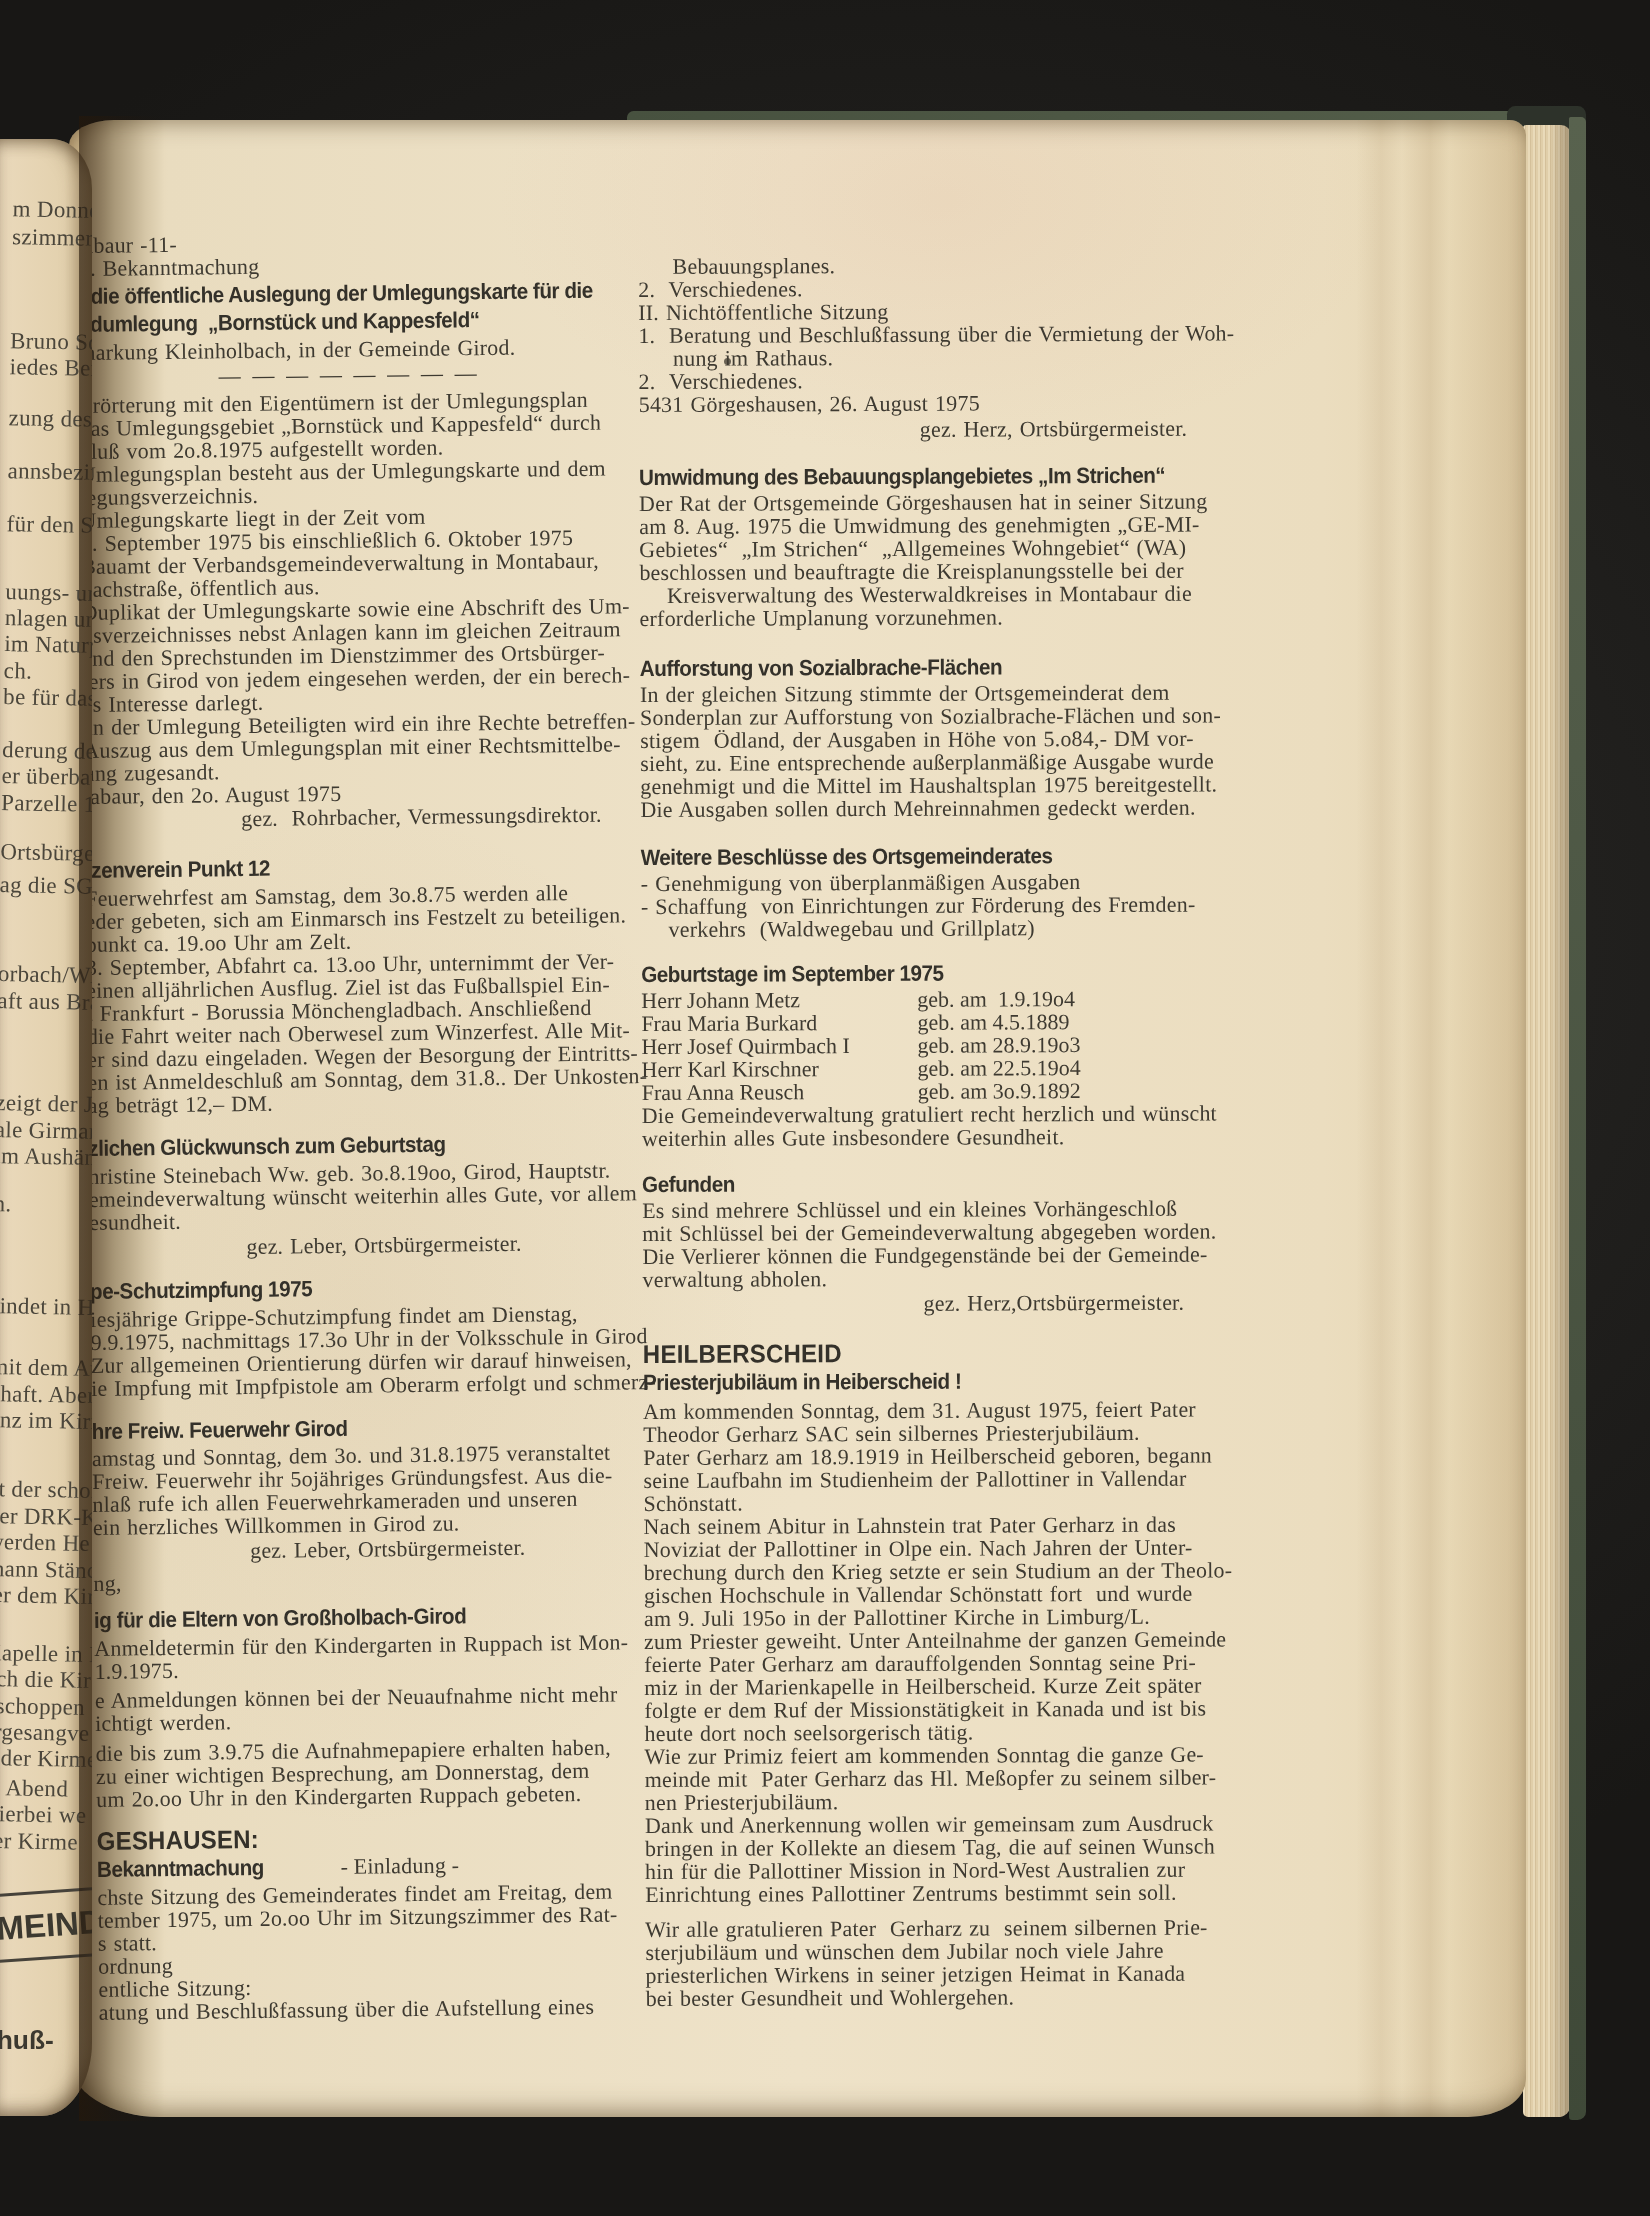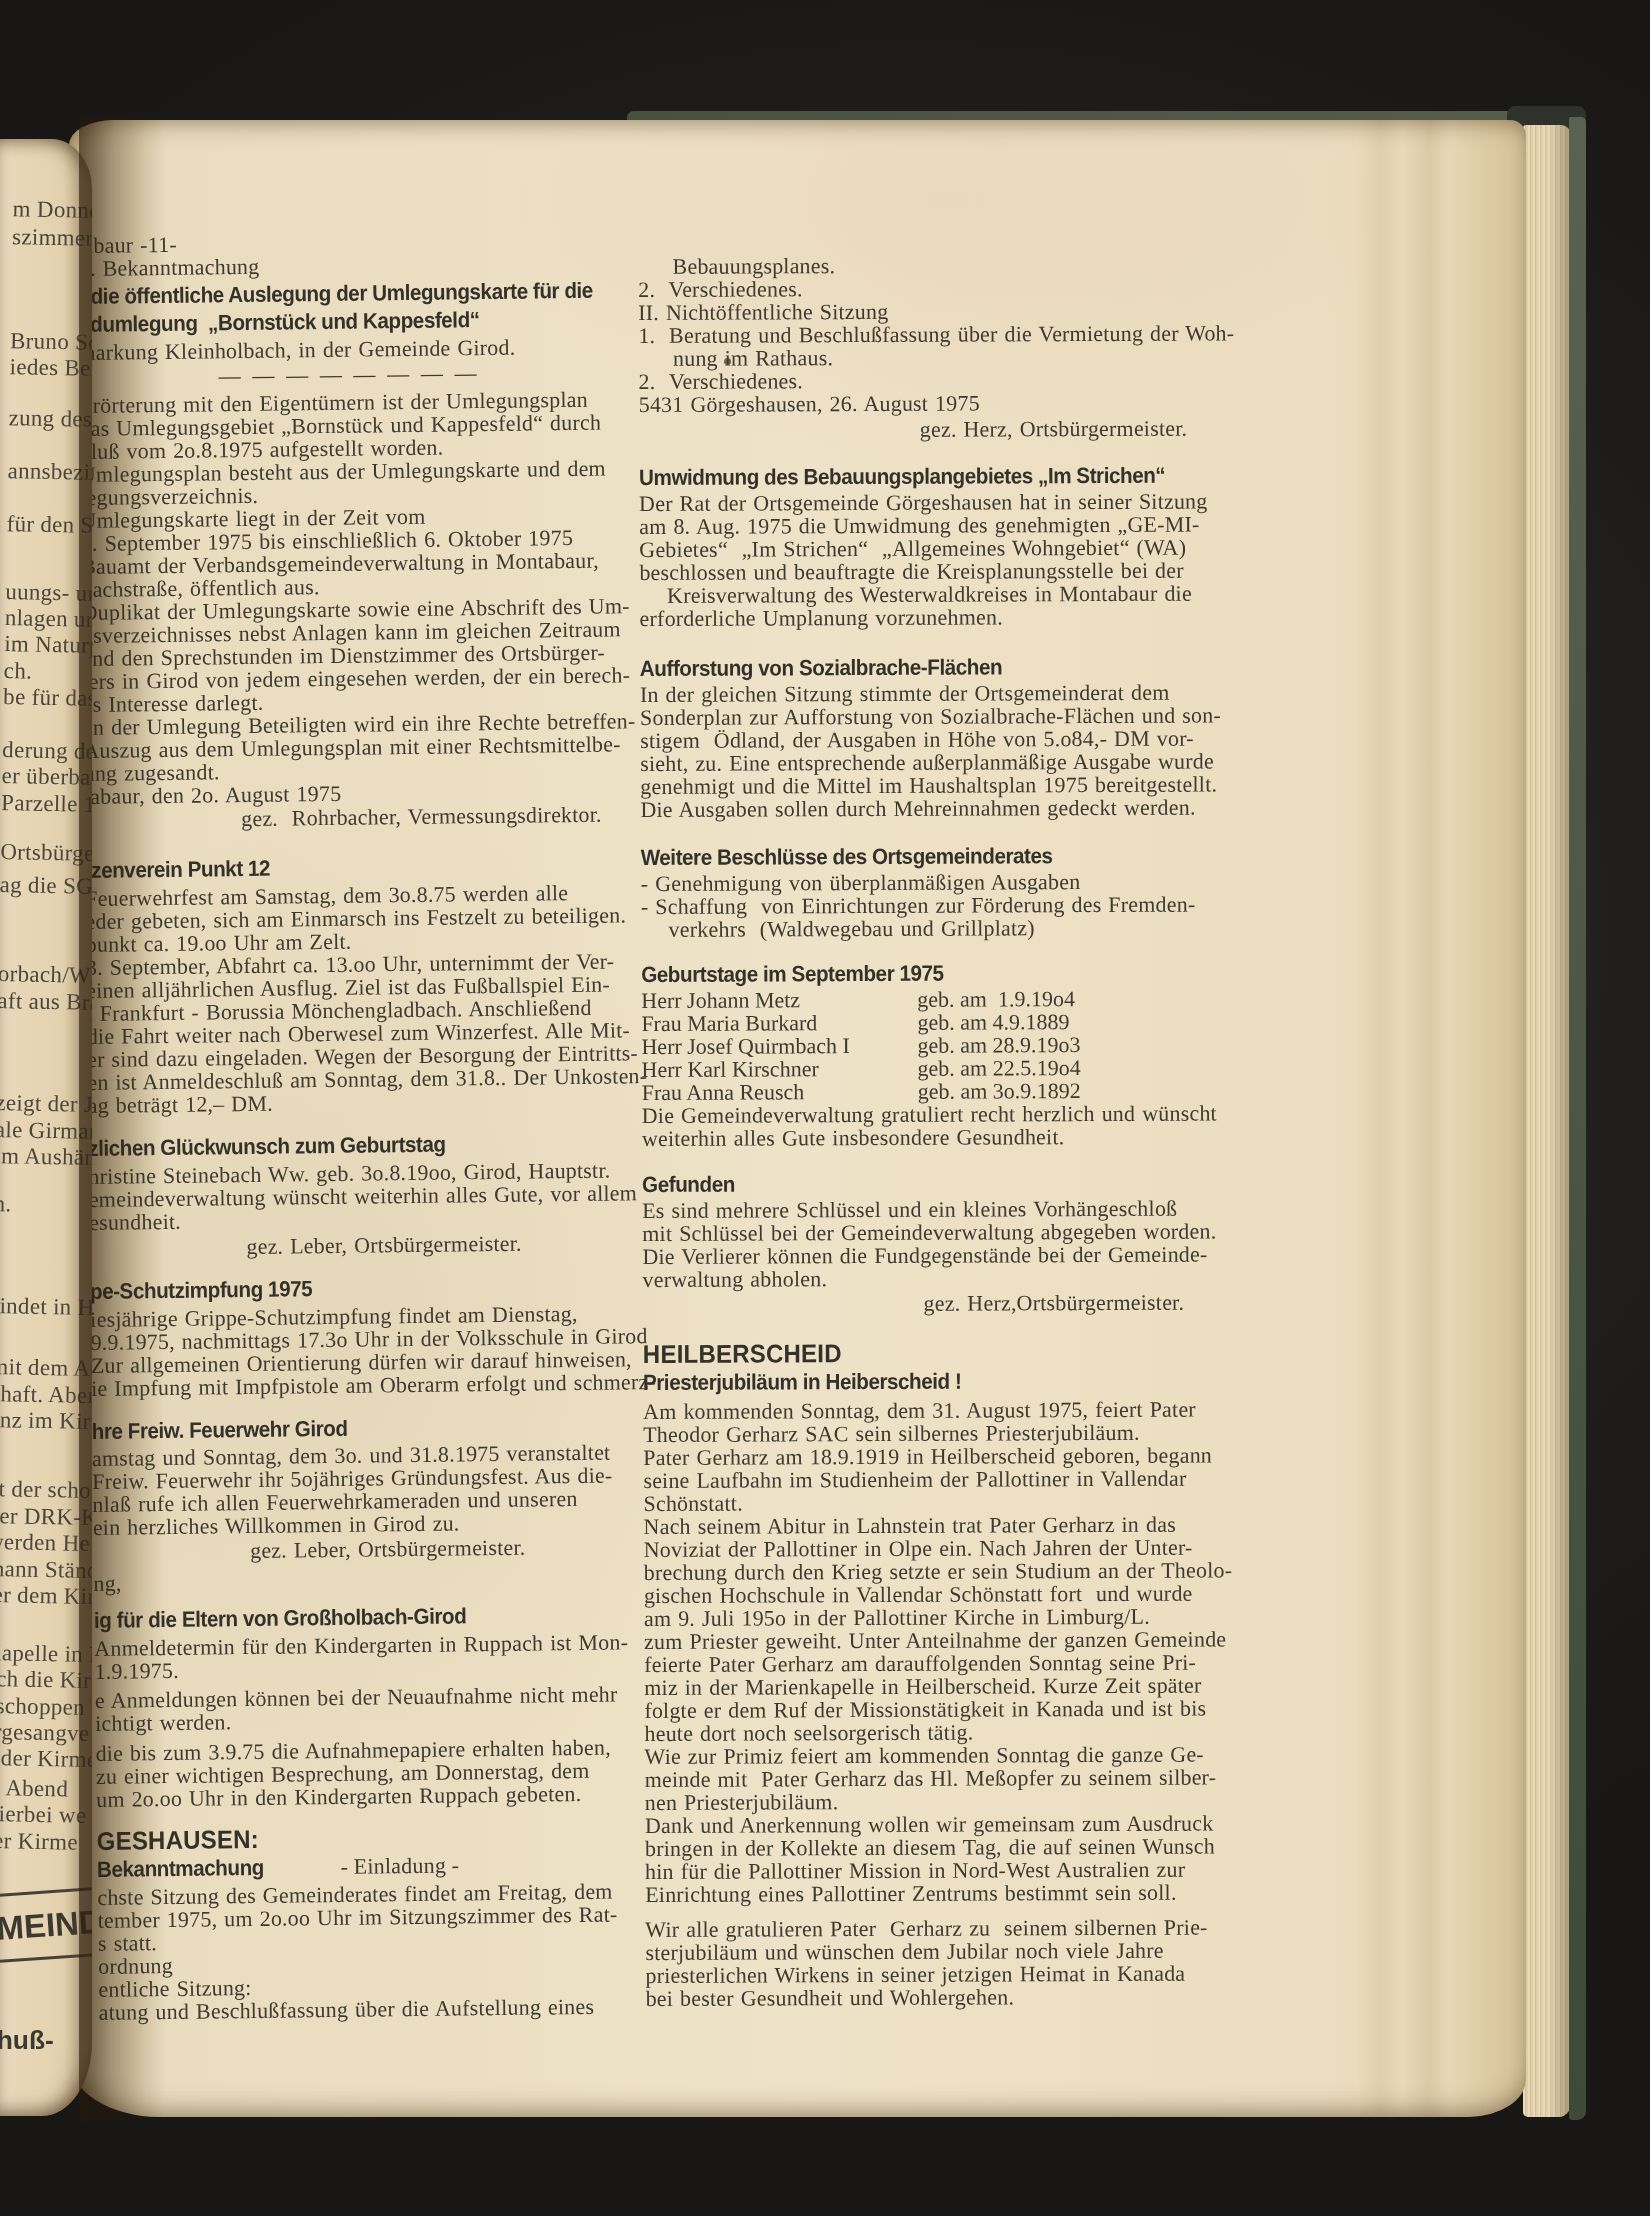--- a/index.html
+++ b/index.html
@@ -208,21 +208,21 @@
       <div class="h mt28">Weitere Beschlüsse des Ortsgemeinderates</div>
       <div class="group">
           <div class="ln">- Genehmigung von überplanmäßigen Ausgaben</div>
           <div class="ln">- Schaffung  von Einrichtungen zur Förderung des Fremden-</div>
           <div class="ln">    verkehrs  (Waldwegebau und Grillplatz)</div>
         </div>
 
       <div class="h mt24">Geburtstage im September 1975</div>
       <div class="group">
           <div class="row"><span class="nm">Herr Johann Metz</span><span>geb. am  1.9.19o4</span></div>
-          <div class="row"><span class="nm">Frau Maria Burkard</span><span>geb. am 4.9.1889</span></div>
+          <div class="row"><span class="nm">Frau Maria Burkard</span><span>geb. am 4.5.1889</span></div>
           <div class="row"><span class="nm">Herr Josef Quirmbach I</span><span>geb. am 28.9.19o3</span></div>
           <div class="row"><span class="nm">Herr Karl Kirschner</span><span>geb. am 22.5.19o4</span></div>
           <div class="row"><span class="nm">Frau Anna Reusch</span><span>geb. am 3o.9.1892</span></div>
         </div>
       <div class="group">
           <div class="ln">Die Gemeindeverwaltung gratuliert recht herzlich und wünscht</div>
           <div class="ln">weiterhin alles Gute insbesondere Gesundheit.</div>
         </div>
 
       <div class="h mt26">Gefunden</div>

